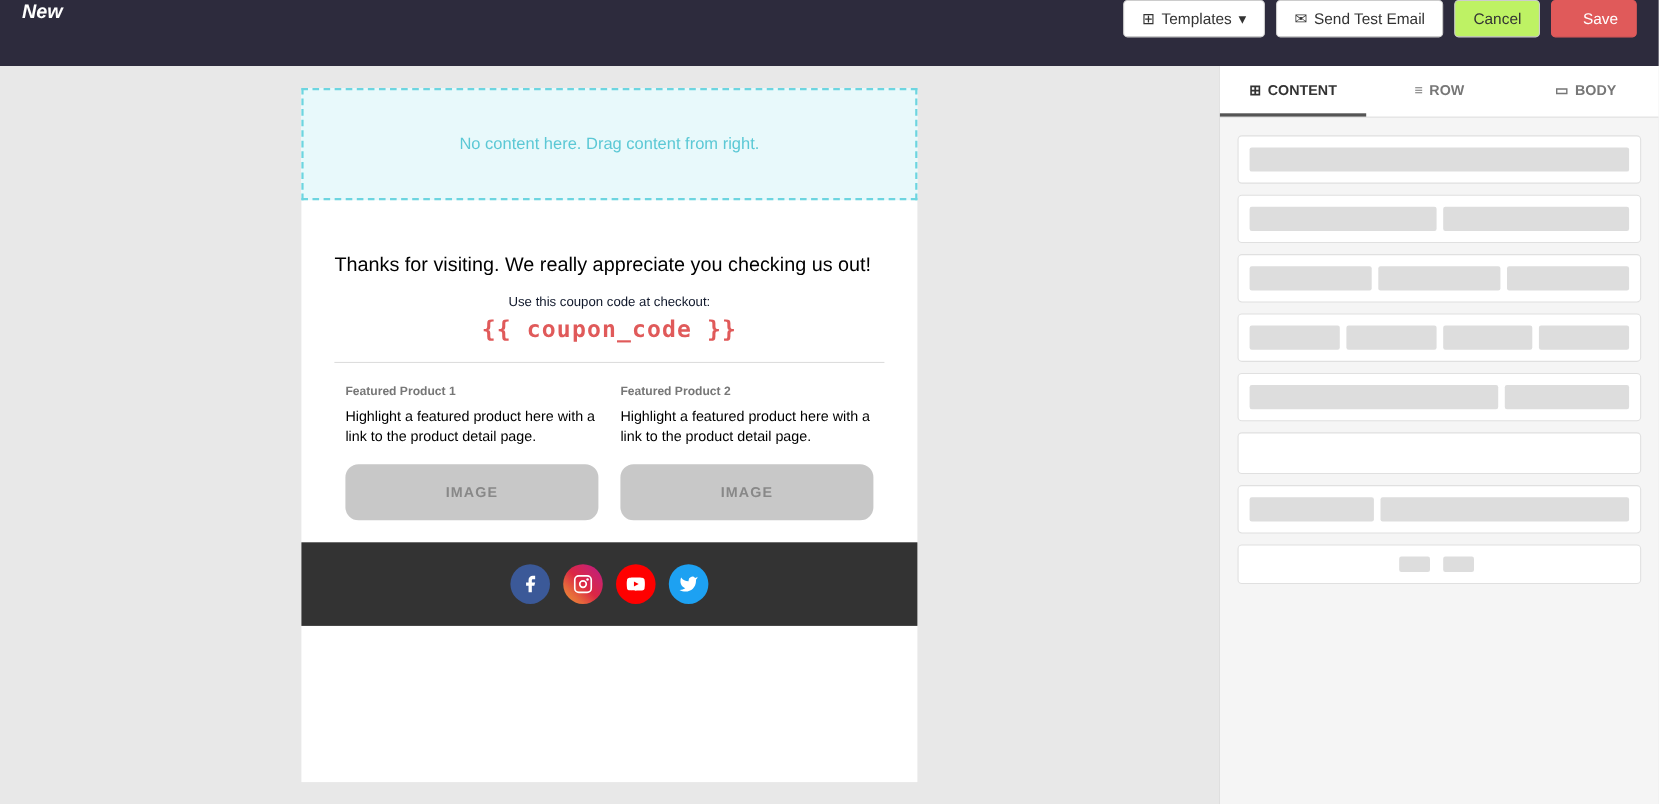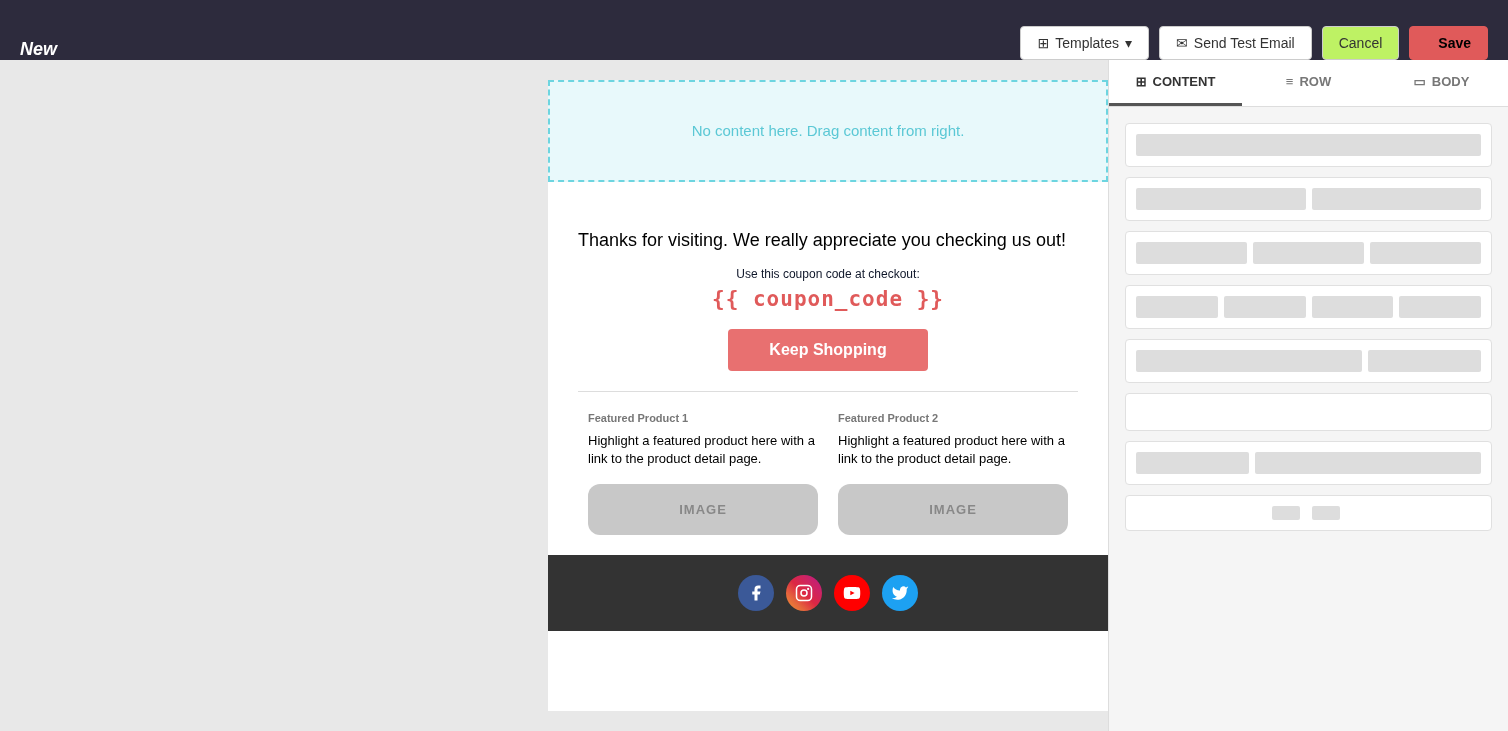--- a/index.html
+++ b/index.html
@@ -3,21 +3,21 @@
   <meta charset="utf-8">
   <style>
     * { box-sizing: border-box; margin: 0; padding: 0; }
     body { font-family: Arial, sans-serif; background: #f0f0f0; overflow: hidden; }
 
     
     .header {
       background: #2d2b3d;
       height: 60px;
       display: flex;
-      align-items: flex-end;
+      align-items: flex-start;
       padding: 0 20px;
       justify-content: space-between;
     }
     .header-title {
       color: #fff;
       font-size: 18px;
       font-style: italic;
       font-weight: 600;
     }
     .header-actions {
@@ -43,40 +43,40 @@
     .btn-test-email {
       background: #fff;
       color: #333;
     }
     .btn-cancel {
       background: #bef264;
       color: #333;
     }
     .btn-save {
       background: #e05a5a;
-      color: #000000;
+      color: #ffffff;
       border-color: #e05a5a;
-      font-weight: bold;
+      font-weight: normal;
       padding-left: 28px;
     }
 
     
     .main {
       display: flex;
       height: calc(731px - 60px);
       overflow: hidden;
     }
 
     
     .canvas-area {
       flex: 1;
       background: #e8e8e8;
       overflow-y: auto;
       display: flex;
-      justify-content: flex-end;
+      justify-content: center;
       padding: 20px 0;
     }
     .email-canvas {
       width: 560px;
       background: #fff;
     }
 
     
     .drop-zone {
       border: 2px dashed #6dd5e0;
@@ -289,21 +289,20 @@
     <div class="email-canvas">
 
       <div class="drop-zone">
         <span class="drop-zone-text">No content here. Drag content from right.</span>
       </div>
 
       <div class="email-body">
         <p class="thanks-text">Thanks for visiting. We really appreciate you checking us out!</p>
         <p class="coupon-label">Use this coupon code at checkout:</p>
         <p class="coupon-code">{{ coupon_code }}</p>
-        <button class="keep-shopping-btn">Keep Shopping</button>
         <hr class="divider">
 
         <div class="featured-products">
           <div class="product-col">
             <div class="product-title">Featured Product 1</div>
             <div class="product-desc">Highlight a featured product here with a link to the product detail page.</div>
             <div class="image-placeholder">IMAGE</div>
           </div>
           <div class="product-col">
             <div class="product-title">Featured Product 2</div>

